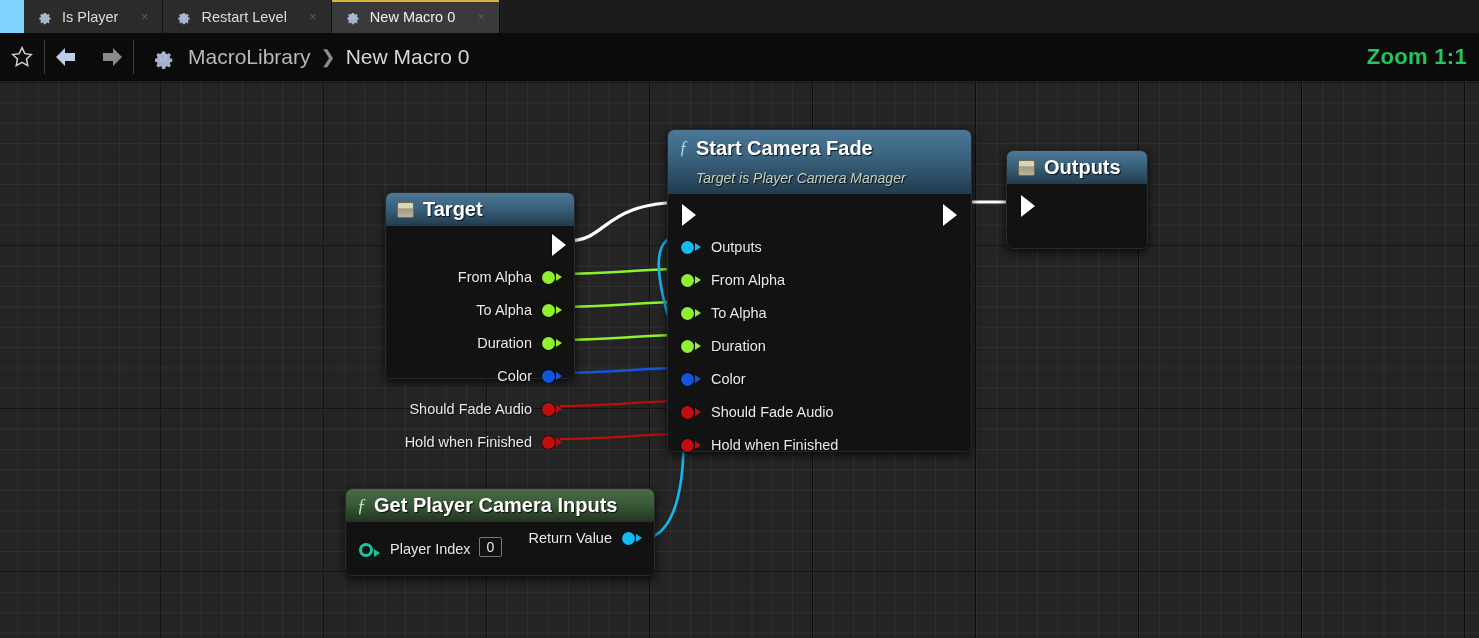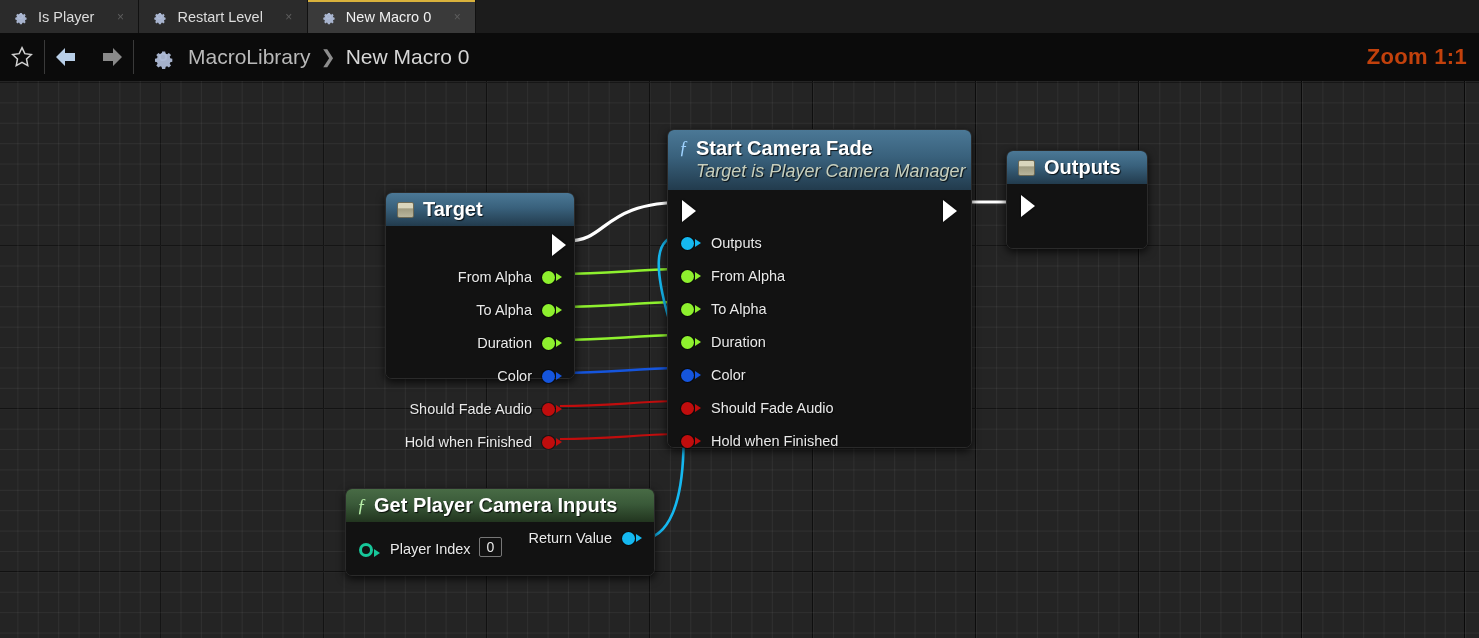--- a/index.html
+++ b/index.html
@@ -1,21 +1,21 @@
 <!DOCTYPE html>
 <html><head>
 <meta charset="utf-8">
 <style>
   * { margin:0; padding:0; box-sizing:border-box; }
   html,body { width:1479px; height:638px; overflow:hidden; background:#1a1a1a;
     font-family:"Liberation Sans", sans-serif; -webkit-font-smoothing:antialiased; }
 
   
   .tabbar { position:absolute; left:0; top:0; width:1479px; height:33px;
-    background:#14532d; display:flex; align-items:flex-end; }
+    background:#7dd3fc; display:flex; align-items:flex-end;padding-left:24px; }
   .tab { position:relative; height:33px; display:flex; align-items:center;
     padding:0 10px 0 12px; background:#2b2b2b; border-right:1px solid #111;
     cursor:pointer; }
   .tab.inactive { background:#2b2b2b; }
   .tab.active { background:#3a3a3a; }
   .tab.active::before { content:""; position:absolute; left:0; right:0; top:0;
     height:2px; background:#d9b23c; }
   .tab-gear { width:17px; height:17px; margin-right:9px; flex:none; }
   .tab-label { font-size:14.5px; color:#dcdcdc; white-space:nowrap; }
   .tab.active .tab-label { color:#f0f0f0; }
@@ -28,21 +28,21 @@
   .toolbar { position:absolute; left:0; top:33px; width:1479px; height:48px;
     background:#0b0b0b; display:flex; align-items:center; z-index:5; }
   .tb-btn { width:44px; height:48px; display:flex; align-items:center;
     justify-content:center; cursor:pointer; flex:none; }
   .tb-sep { width:1px; height:34px; background:#3a3a3a; flex:none; }
   .crumb-gear { width:26px; height:26px; margin:0 12px 0 16px; flex:none; }
   .crumb { font-size:21px; color:#b9b9b9; cursor:pointer; white-space:nowrap; }
   .crumb-sep { font-size:18px; color:#8d8d8d; margin:0 10px; }
   .crumb.leaf { color:#d6d6d6; }
   .zoomlabel { margin-left:auto; margin-right:12px; font-size:22px;
-    font-weight:bold; color:#c2410c; letter-spacing:.3px; }
+    font-weight:bold; color:#22c55e; letter-spacing:.3px; }
 
   
   .graph { position:absolute; left:0; top:81px; width:1479px; height:557px;
     background-color:#242424;
     background-image:
       linear-gradient(to right, rgba(255,255,255,.055) 1px, transparent 1px),
       linear-gradient(to bottom, rgba(255,255,255,.055) 1px, transparent 1px),
       linear-gradient(to right, rgba(0,0,0,.75) 1px, transparent 1px),
       linear-gradient(to bottom, rgba(0,0,0,.75) 1px, transparent 1px);
     background-size: 20.4px 20.4px, 20.4px 20.4px, 163px 163px, 163px 163px;
@@ -54,23 +54,23 @@
   
   .node { position:absolute; border-radius:7px; background:#111111;
     border:1px solid #2a2a2a;
     box-shadow:0 3px 9px rgba(0,0,0,.75); overflow:visible; }
   .nhead { display:flex; align-items:center; border-radius:6px 6px 0 0;
     padding:5px 14px 5px 11px; position:relative; overflow:hidden; }
   .nhead.blue  { background:linear-gradient(to bottom,#4b7896 0%,#39617c 45%,#223b4d 100%); }
   .nhead.green { background:linear-gradient(to bottom,#486b45 0%,#3a5a39 45%,#22351f 100%); }
   .ntitle { font-size:20px; font-weight:bold; color:#ffffff;
     text-shadow:1px 1px 1px rgba(0,0,0,.8); white-space:nowrap; }
-  .nsub { font-size:18px; font-style:italic; color:#c7cfbd;
+  .nsub { font-size:14px; font-style:italic; color:#c7cfbd;
     text-shadow:1px 1px 1px rgba(0,0,0,.8); white-space:nowrap;
-    margin-top:1px;text-align:right; }
+    margin-top:10px;text-align:right; }
   .fico { font-size:18px; font-style:italic; font-family:"Liberation Serif",serif;
     color:#9fd3ff; margin-right:8px; line-height:1; }
   .fico.g { color:#b8f0a8; }
   .boxico { width:17px; height:16px; margin-right:9px; flex:none;
     border:1px solid #6d6a56; border-radius:2px;
     background:linear-gradient(to bottom,#d9d5bc 0%,#d9d5bc 38%,#9f9b80 40%,#b9b59c 100%); }
   .nbody { position:relative; border-radius:0 0 6px 6px; background:#121212; }
 
   
   .row { display:flex; align-items:center; position:relative; }

